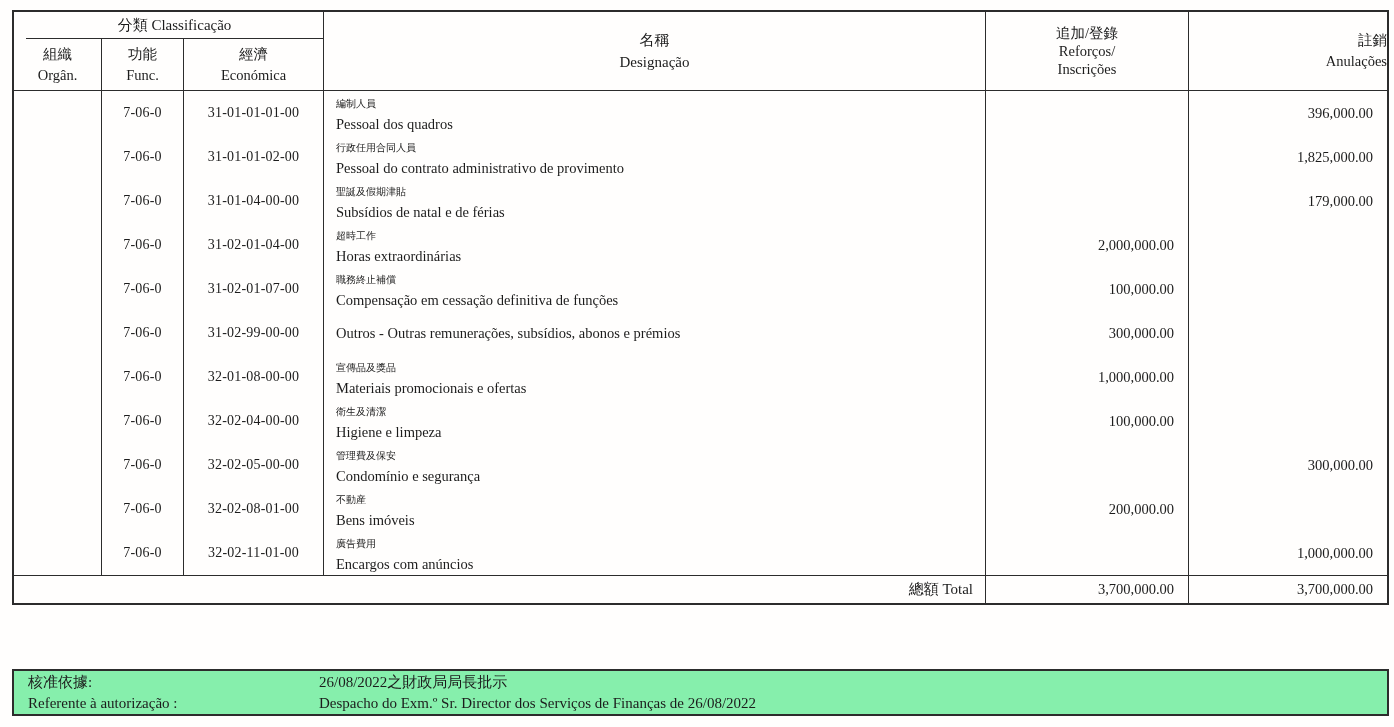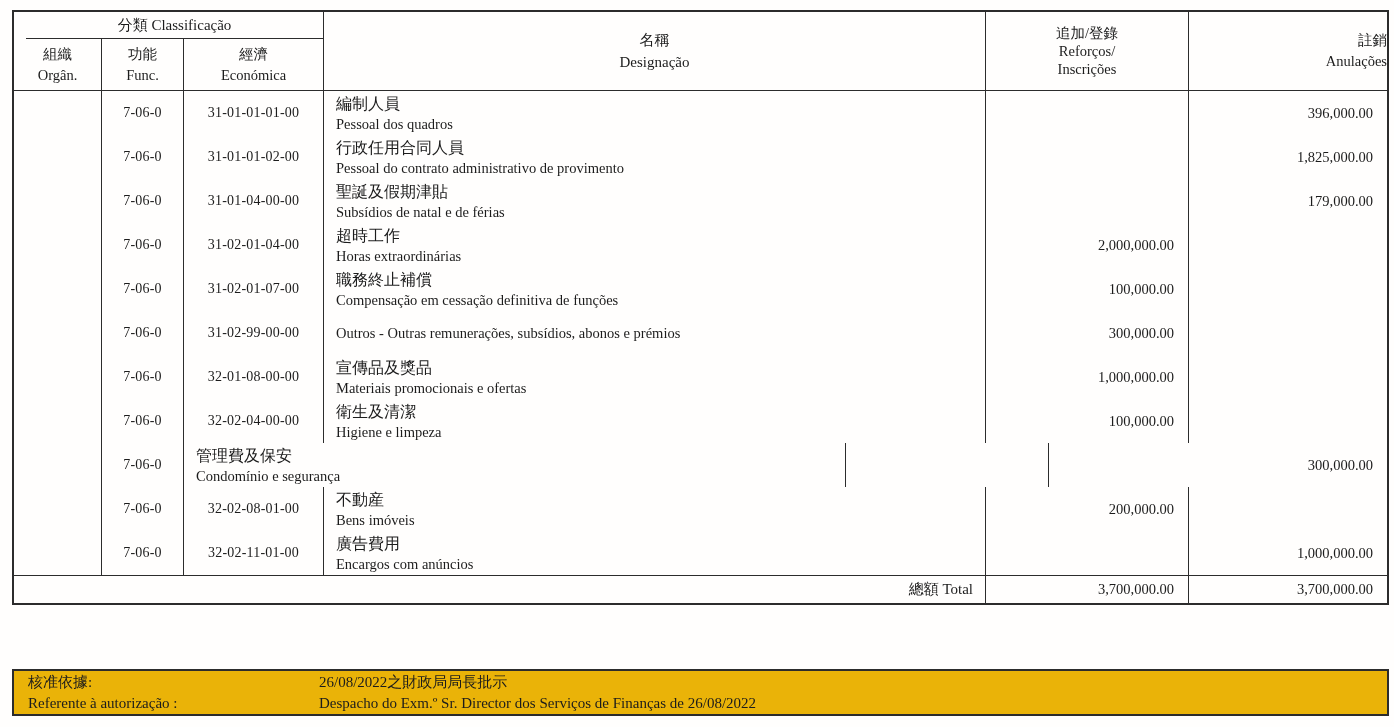--- a/index.html
+++ b/index.html
@@ -53,39 +53,39 @@
   .title-row .c1 { display:flex; align-items:center; justify-content:center;
     font-weight: bold; font-size: 15px; letter-spacing: .3px; }
   .title-row .c4 { display:flex; flex-direction:column; justify-content:center; }
   .title-zh { font-weight: bold; font-size: 15px; line-height: 22px; }
   .title-pt { font-weight: bold; font-size: 15px; line-height: 22px; }
 
   .item-row { height: 44px; }
   .code { display:flex; align-items:center; justify-content:center;
     font-size: 14px; letter-spacing: .2px; }
   .names { display:flex; flex-direction:column; justify-content:center; }
-  .name-zh { font-size: 16px; line-height: 21px; }
+  .name-zh { font-size: 10px; line-height: 21px; }
   .name-pt { font-size: 14.5px; line-height: 20px; }
   .amt { display:flex; align-items:center; justify-content:flex-end;
     padding-right: 14px; font-size: 14.5px; }
 
   
   .total-row { display: flex; height: 27px; border-top: 1.8px solid #2c2c2c; }
   .total-label { width: 972px; text-align: right; line-height: 26px;
     padding-right: 12px; font-size: 15px; }
   .total-amt { width: 203px; text-align: right; line-height: 26px;
     padding-right: 14px; font-size: 14.5px; }
   .total-amt.last { flex: 1; }
 
   
   .footer-box {
     position: absolute; left: 12px; top: 669px; width: 1377px; height: 47px;
     border: 2px solid #2c2c2c; box-sizing: border-box;
     display: flex; flex-direction: column; justify-content: center;
-    background: #eab308;
+    background: #86efac;
   }
   .f-line { display: flex; line-height: 21px; }
   .f-label { width: 305px; padding-left: 14px; font-size: 15px; box-sizing: border-box; }
   .f-value { flex: 1; font-size: 15px; }
 </style>
 </head>
 <body>
 
 <div class="page">
 
@@ -217,20 +217,21 @@
       <span class="name-zh">衛生及清潔</span>
       <span class="name-pt">Higiene e limpeza</span>
     </div>
     <div class="c5 vline cell amt">100,000.00</div>
     <div class="c6 cell amt"></div>
   </div>
 
   <div class="trow item-row">
     <div class="c1 vline cell"></div>
     <div class="c2 vline cell code">7-06-0</div>
+    <div class="c3 vline cell code">32-02-05-00-00</div>
     <div class="c4 vline cell names">
       <span class="name-zh">管理費及保安</span>
       <span class="name-pt">Condomínio e segurança</span>
     </div>
     <div class="c5 vline cell amt"></div>
     <div class="c6 cell amt">300,000.00</div>
   </div>
 
   <div class="trow item-row">
     <div class="c1 vline cell"></div>

